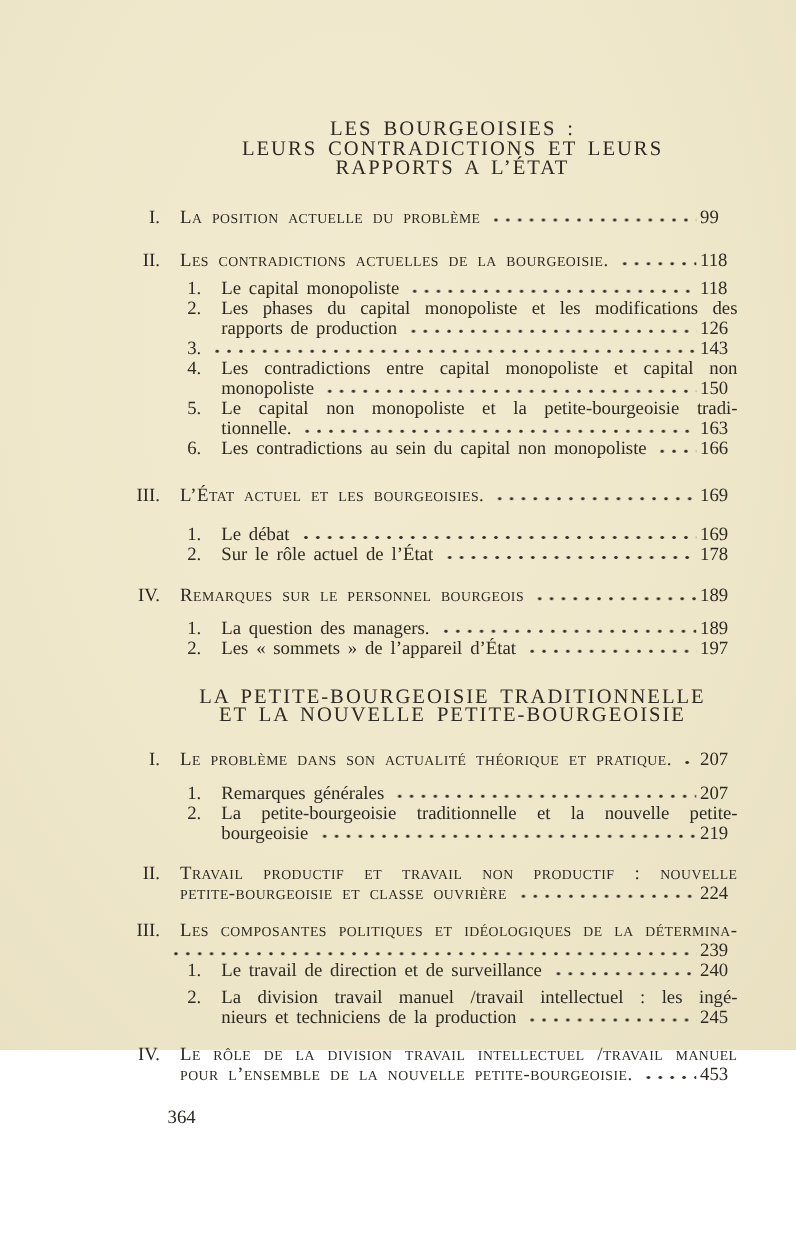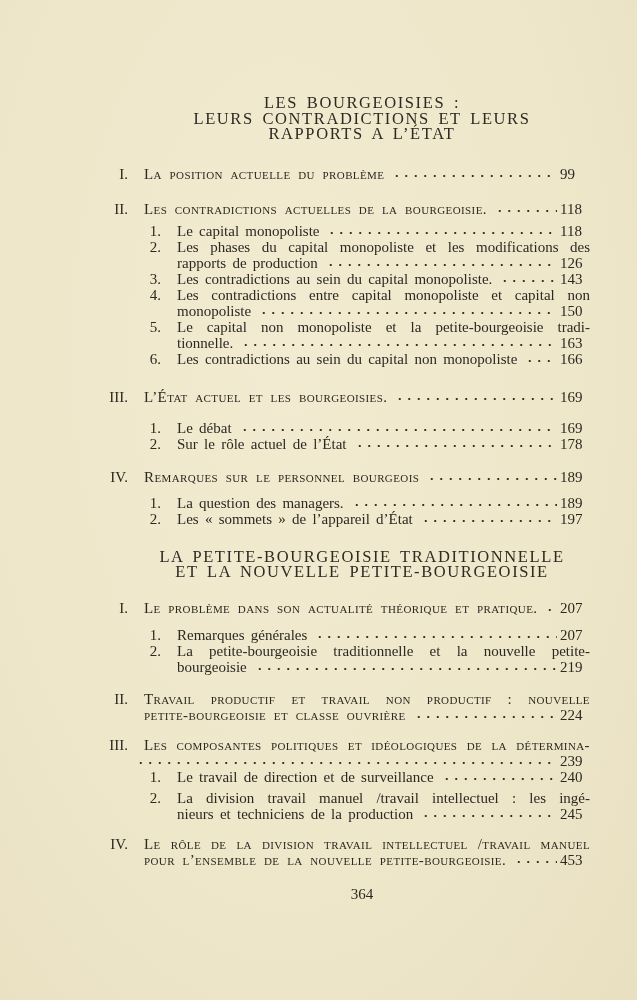--- a/index.html
+++ b/index.html
@@ -1,21 +1,21 @@
 <!DOCTYPE html>
 <html lang="fr"><head>
 <meta charset="utf-8">
 <style>
   html,body { margin:0; padding:0; }
   body {
     width:637px; height:1000px; overflow:hidden;
     font-family:"Liberation Serif","DejaVu Serif",serif;
   }
   .page {
-    position:relative; width:637px; height:1000px; box-sizing:border-box;
+    position:relative; width:637px; height:840px; box-sizing:border-box;
     background:radial-gradient(ellipse at 45% 35%, #f2ebd1 0%, #efe7ca 55%, #e9e0c2 100%);
     color:#2b2822;
   }
   .content { padding-top:95px; }
 
   .doc-title {
     margin:0 47px 0 134px; text-align:center;
     font-size:16.5px; line-height:15.5px;
     letter-spacing:1.6px; word-spacing:3px; color:#2e2a23;
   }
@@ -36,21 +36,21 @@
     background-position:1px calc(100% - 1.5px);
   }
   .pg { flex:0 0 30px; }
 
   .mt5{margin-top:5px}.mt6{margin-top:6px}.mt10{margin-top:10px}
   .mt11{margin-top:11px}.mt14{margin-top:14px}.mt15{margin-top:15px}
   .mt16{margin-top:16px}.mt17{margin-top:17px}
   .mt19{margin-top:19px}.mt20{margin-top:20px}.mt22{margin-top:22px}
   .mt24{margin-top:24px}
 
-  .folio { margin:18px 47px 0 134px; text-align:center; font-size:15px; color:#2c2922; }
+  .folio { margin:18px 47px 0 134px; text-align:left; font-size:15px; color:#2c2922; }
 </style>
 </head>
 <body>
 
 <div class="page">
   <div class="content">
 
     <div class="doc-title">
       <span class="tline">LES BOURGEOISIES :</span>
       <span class="tline">LEURS CONTRADICTIONS ET LEURS</span>
@@ -87,21 +87,20 @@
 
       <div class="row sub">
         <span class="num"></span>
         <span class="txt plain">rapports de production</span>
         <span class="dots"></span>
         <span class="pg">126</span>
       </div>
 
       <div class="row sub">
         <span class="num">3.</span>
-        <span class="txt plain">Les contradictions au sein du capital monopoliste.</span>
         <span class="dots"></span>
         <span class="pg">143</span>
       </div>
 
       <div class="row sub fill">
         <span class="num">4.</span>
         <span class="txt plain">Les contradictions entre capital monopoliste et capital non</span>
       </div>
 
       <div class="row sub">

